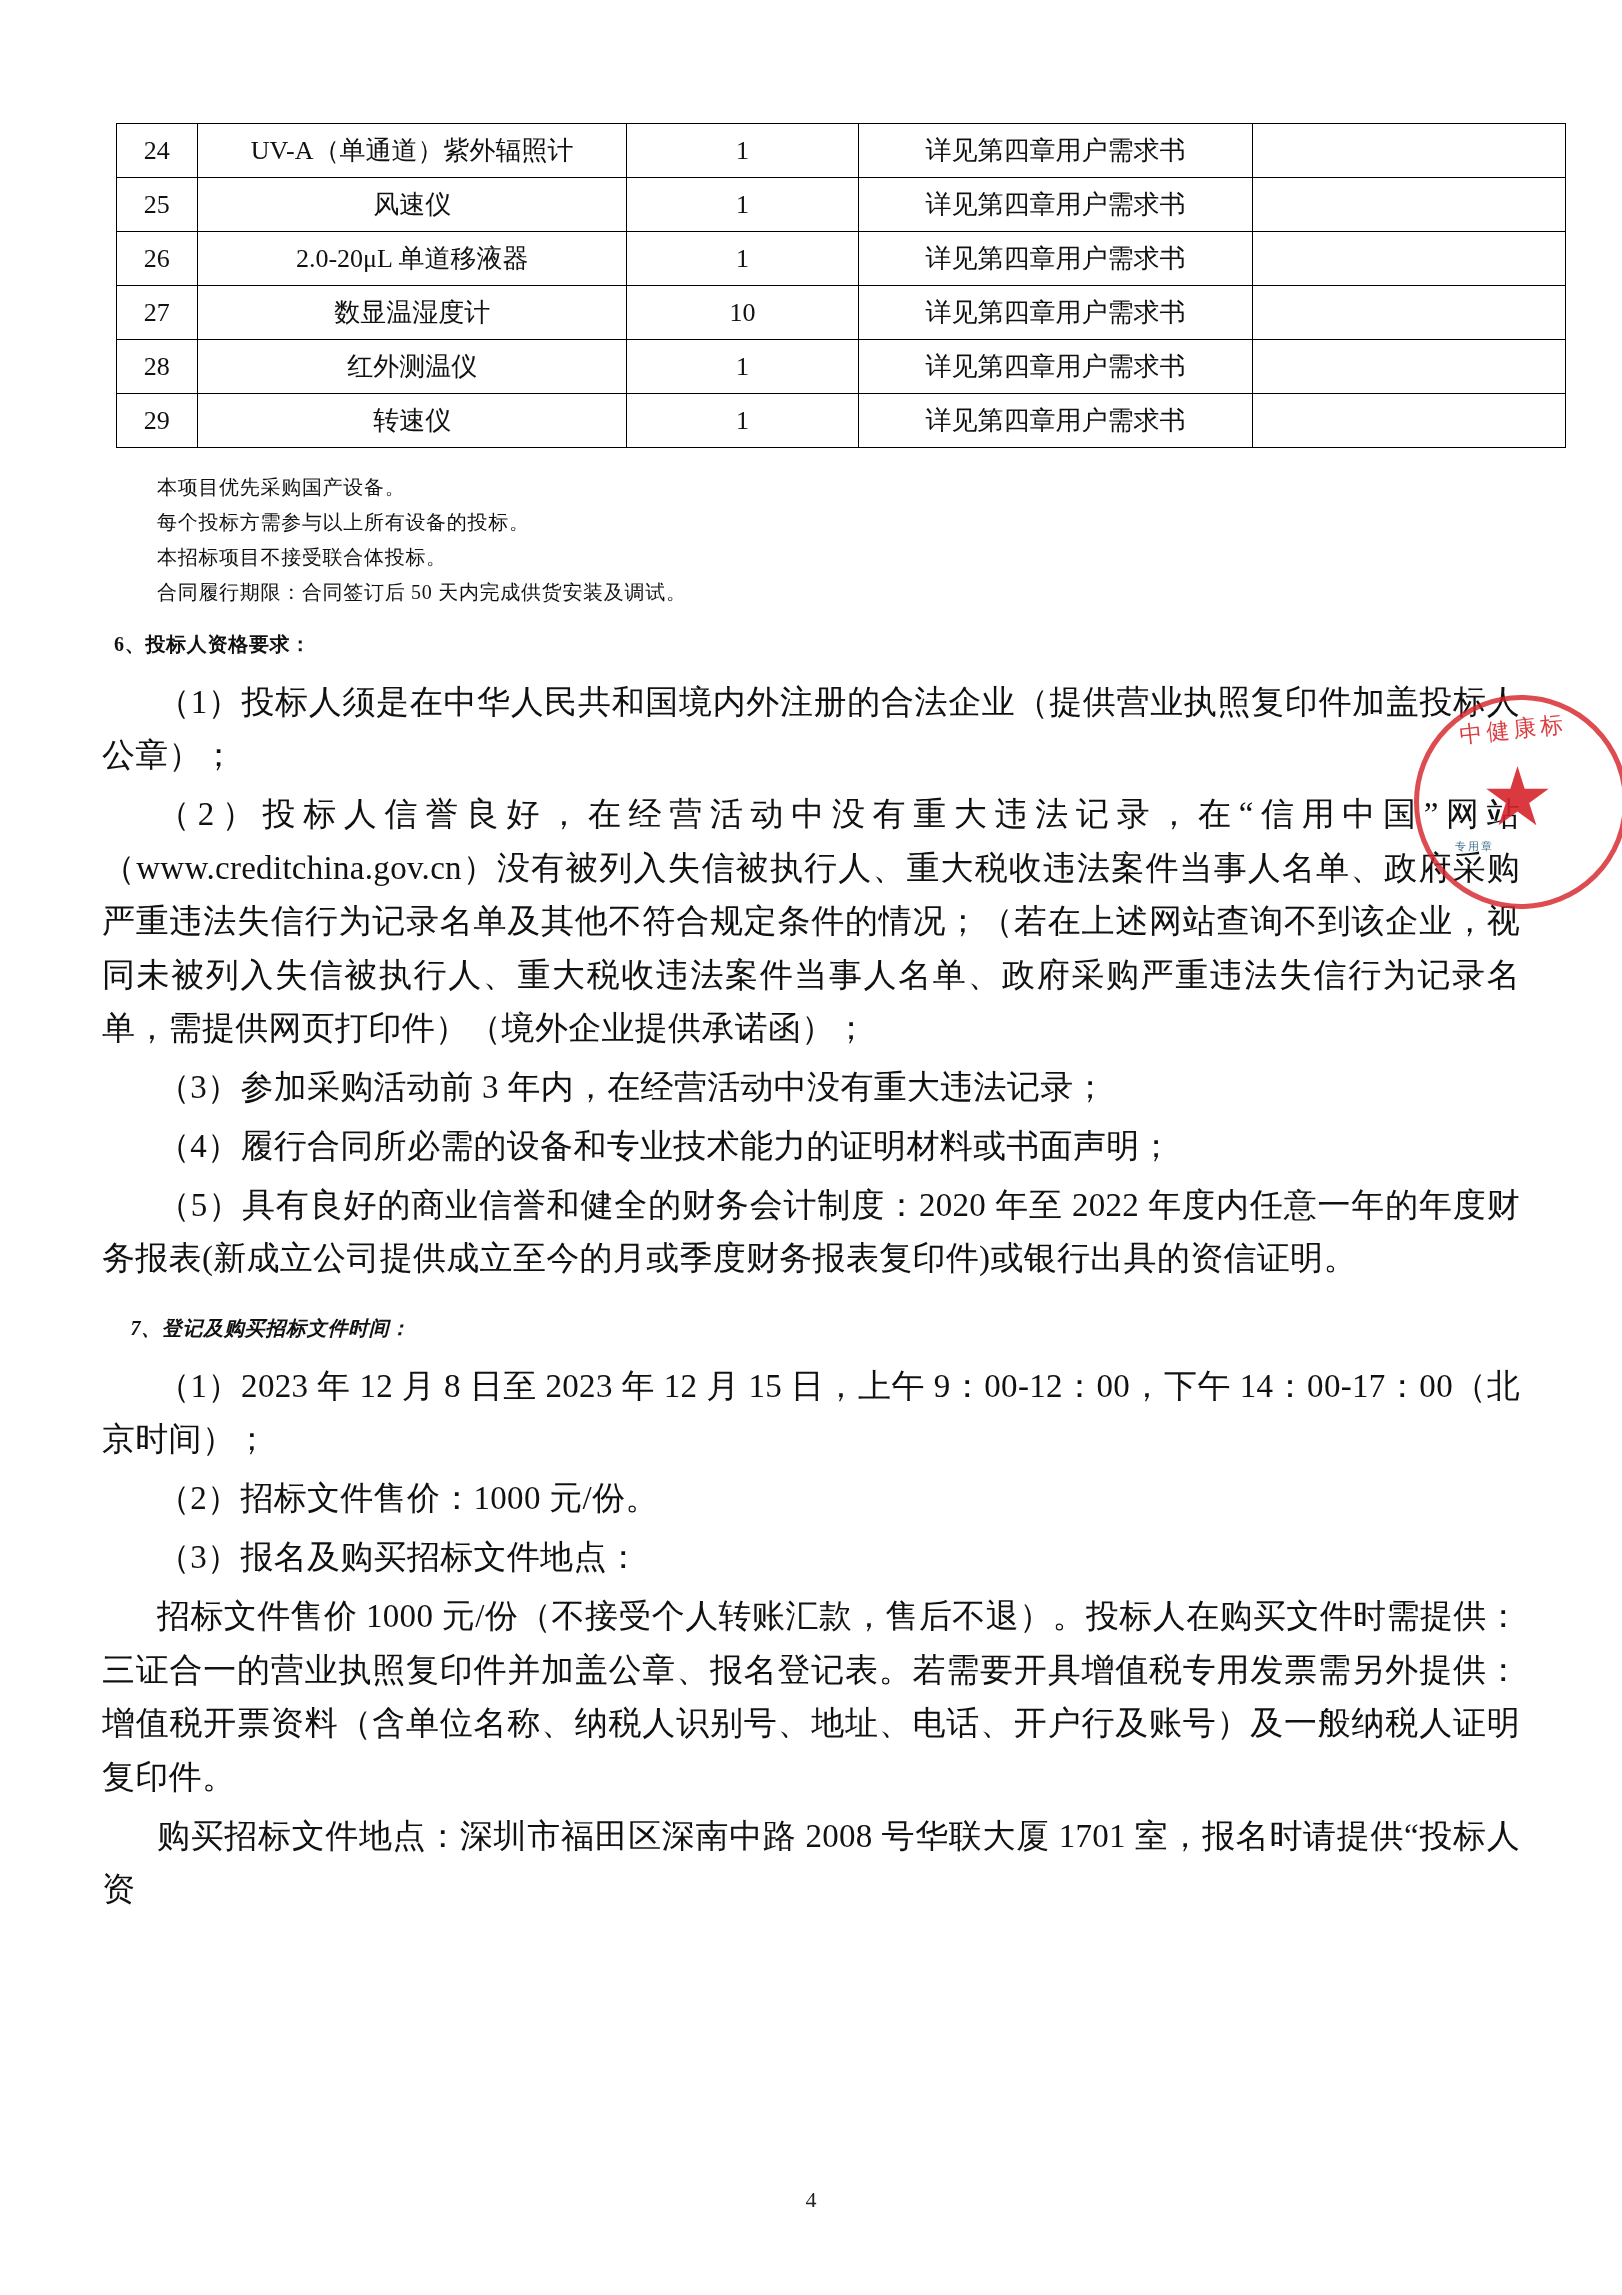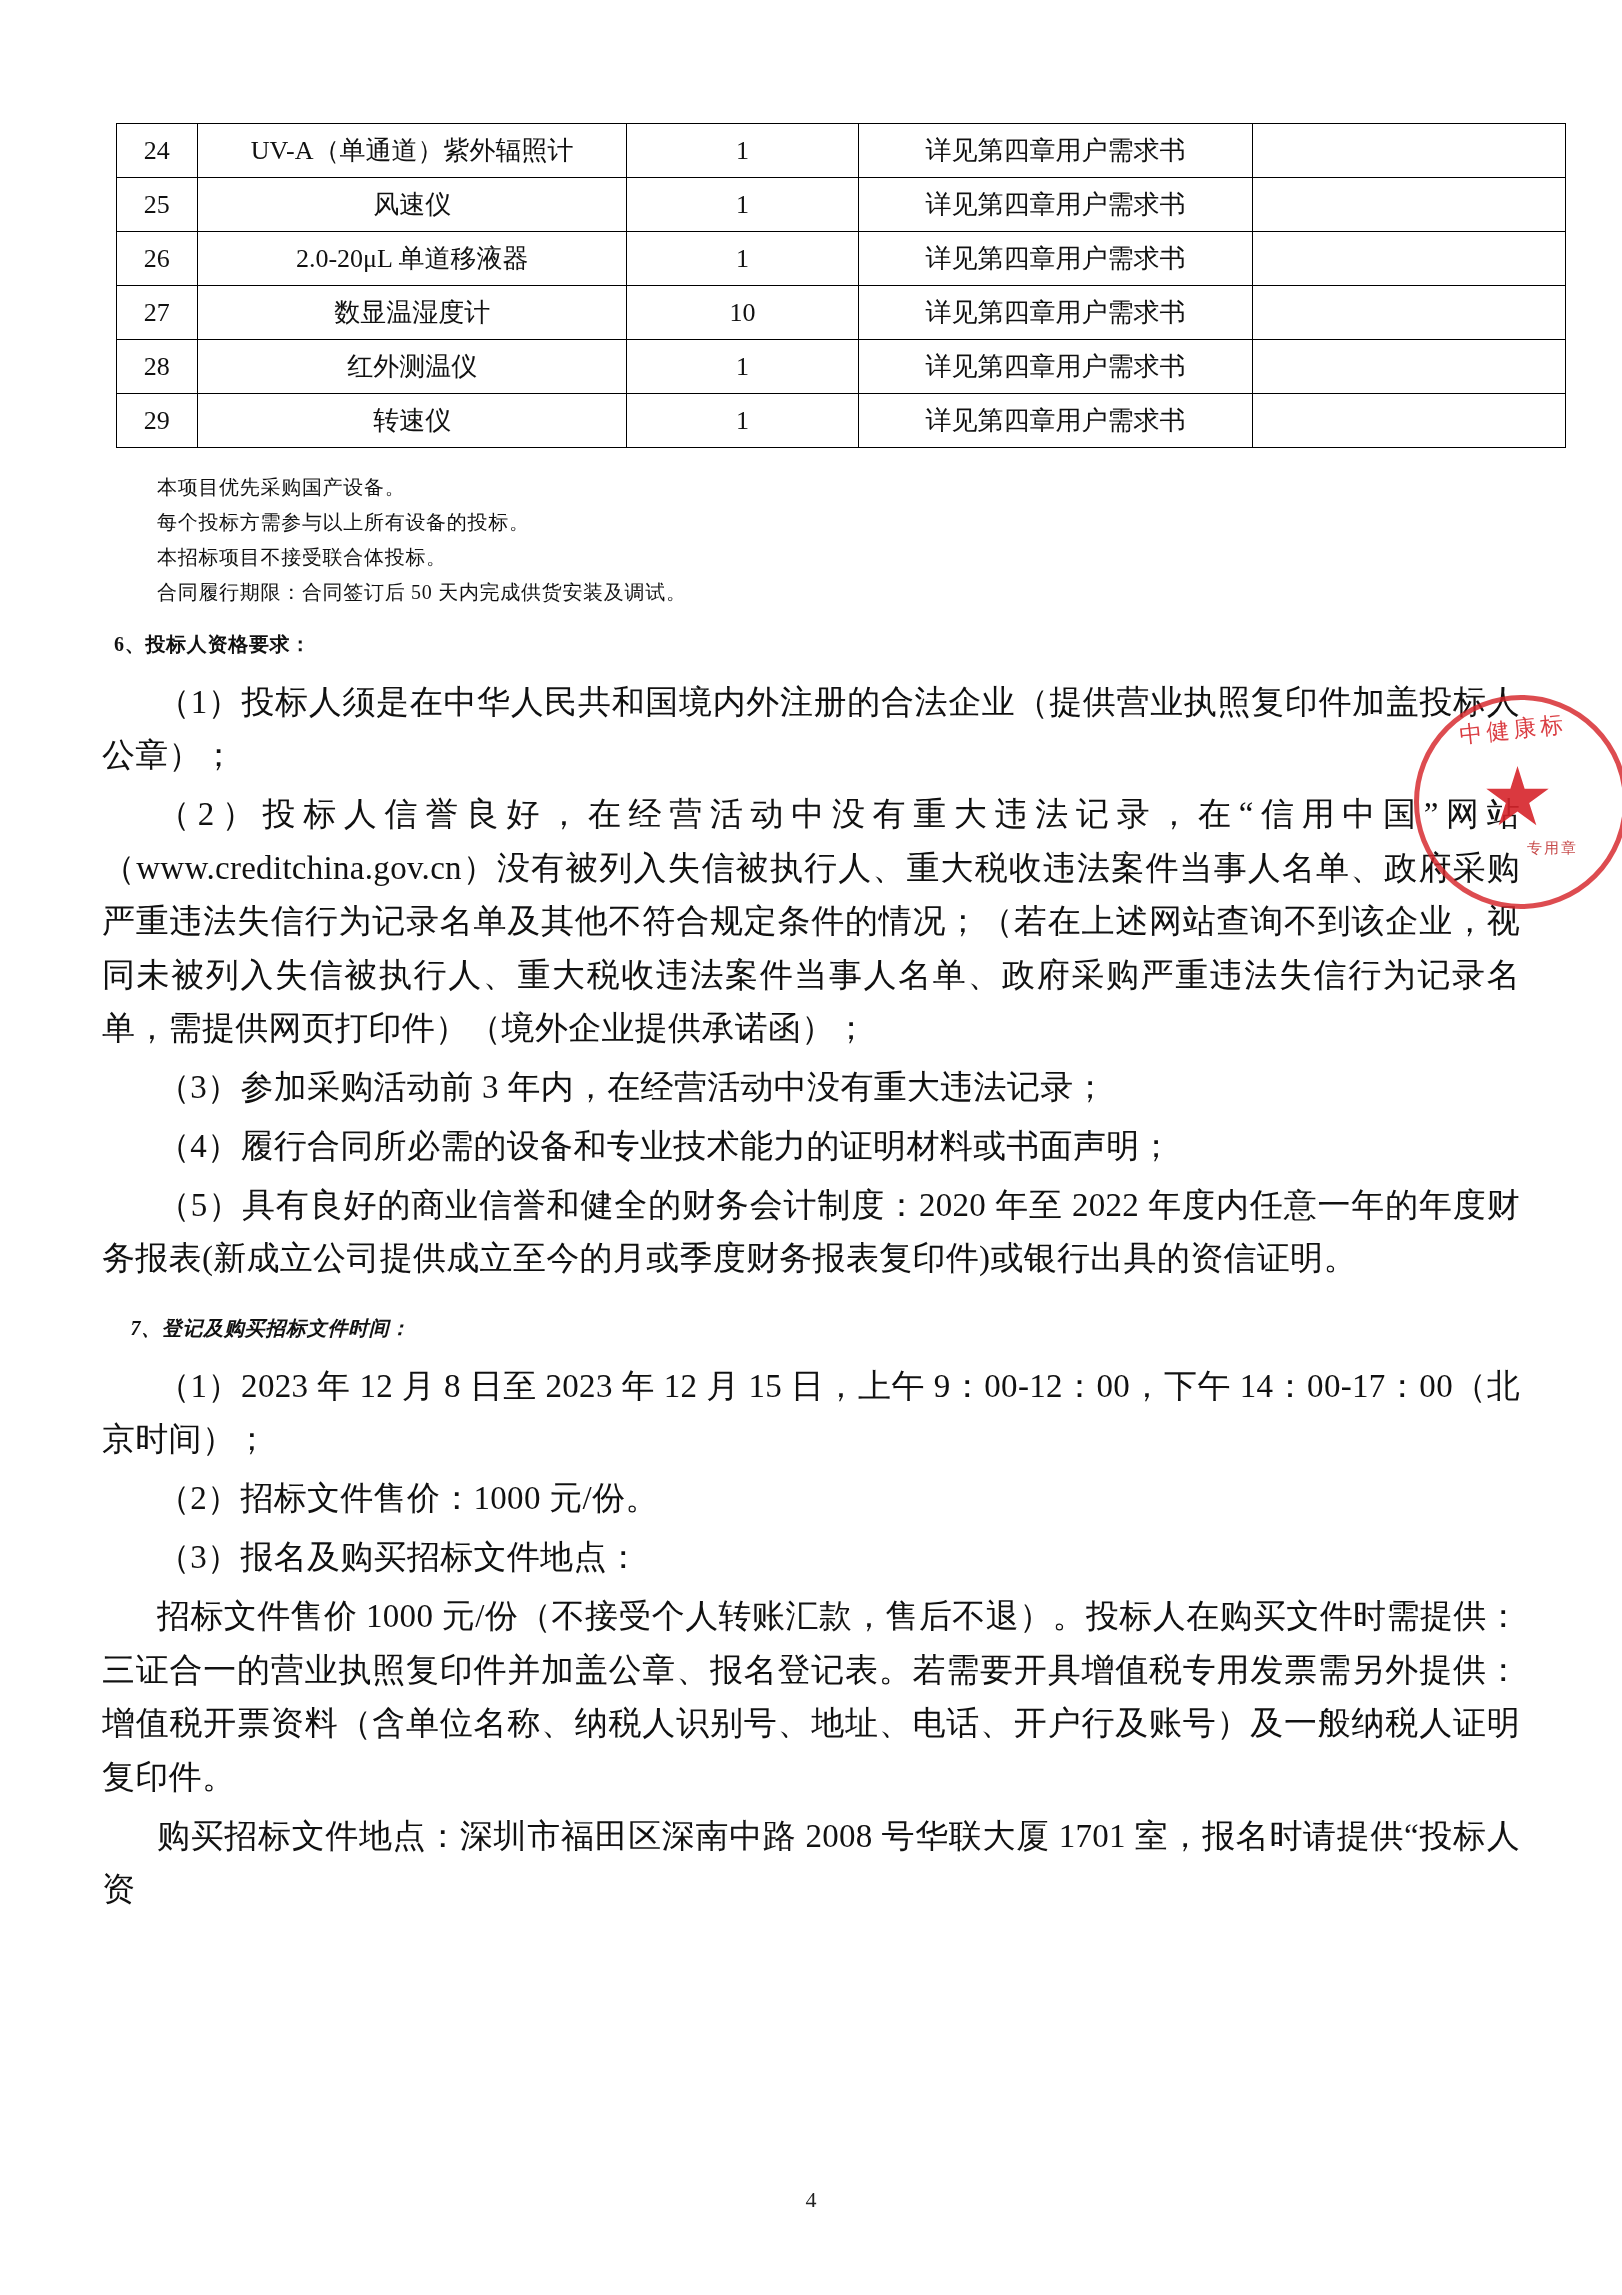--- a/index.html
+++ b/index.html
@@ -132,23 +132,23 @@
     opacity: 0.88;
     transform: rotate(-6deg);
     white-space: nowrap;
     overflow: hidden;
   }
   .seal .seal-sub {
     position: absolute;
     left: 41px;
     top: 144px;
     width: 123px;
-    color: #b91c1c;
-    font-size: 15px;
-    text-align: right;
+    color: #0c4a6e;
+    font-size: 11px;
+    text-align: left;
     opacity: 0.8;
     letter-spacing: 2px;
     white-space: nowrap;
     overflow: hidden;
   }
 </style>
 </head>
 <body>
 
 <div class="page">

